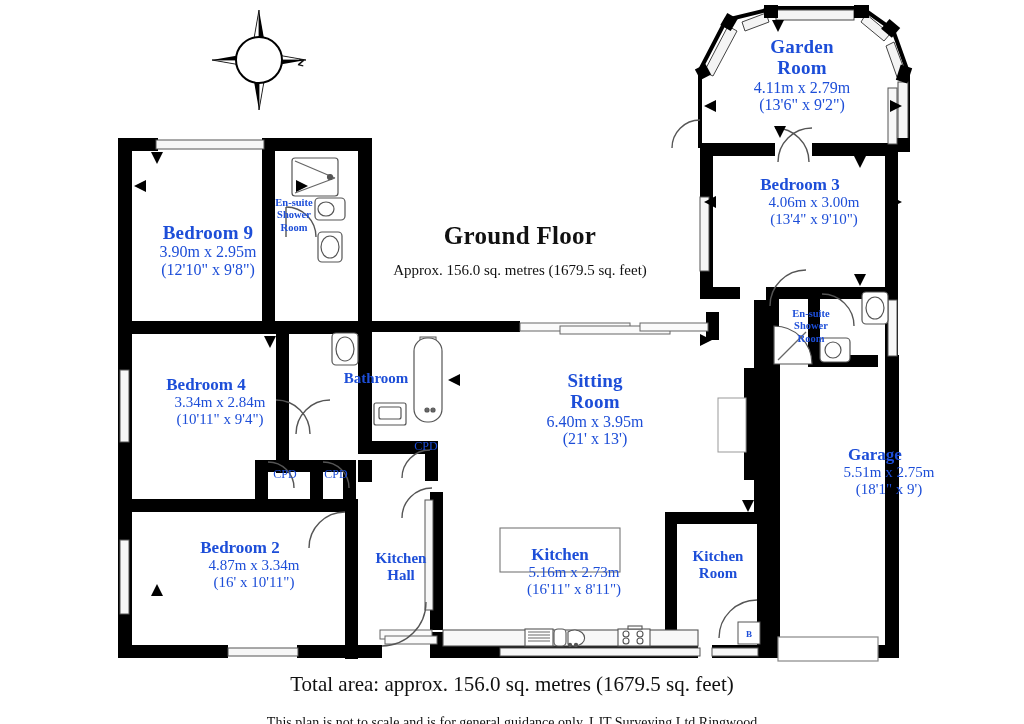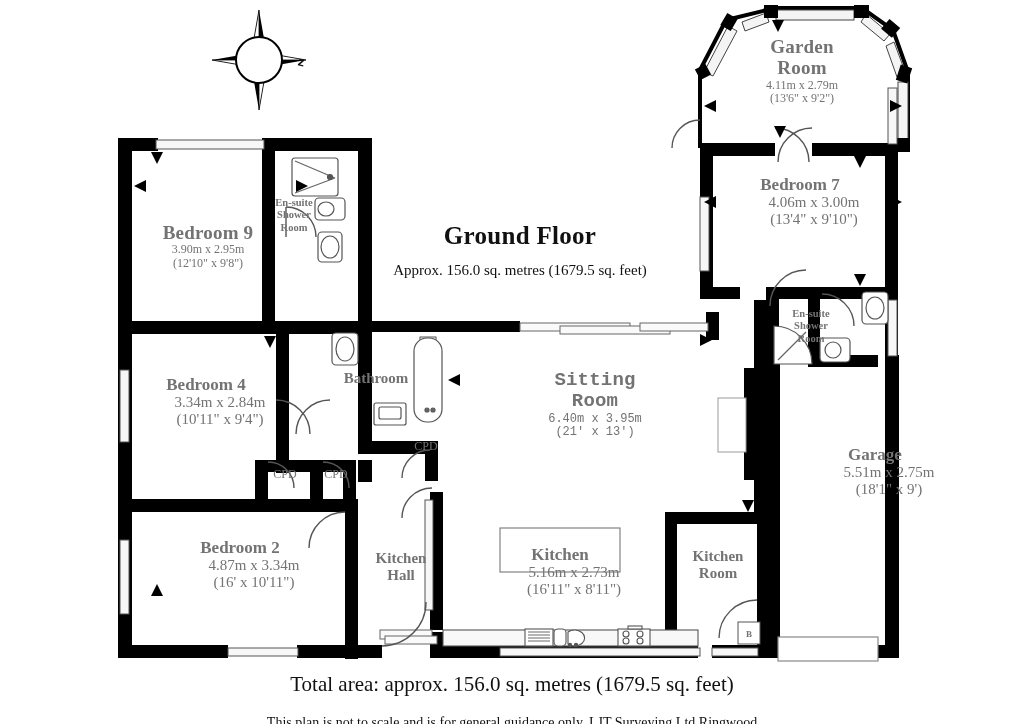--- a/index.html
+++ b/index.html
@@ -6,26 +6,26 @@
   html,body{margin:0;padding:0;background:#ffffff;}
   body{
     width:1024px;height:724px;overflow:hidden;position:relative;
     font-family:"Liberation Serif","DejaVu Serif",serif;
     color:#111111;
   }
   #plan-root{position:absolute;inset:0;width:1024px;height:724px;}
   svg#floorplan{position:absolute;left:0;top:0;width:1024px;height:724px;display:block;}
 
   
-  .lbl{position:absolute;text-align:center;line-height:1.12;white-space:nowrap;color:#737373;}
+  .lbl{position:absolute;text-align:center;line-height:1.12;white-space:nowrap;color:#1d4ed8;}
   .rm-name{font-weight:bold;}
   .rm-dim{font-weight:normal;}
 
   .room-big .rm-name{font-size:19px;letter-spacing:.2px;}
-  .room-big .rm-dim{font-size:12px;}
+  .room-big .rm-dim{font-size:16px;}
   .room-mid .rm-name{font-size:17px;}
   .room-mid .rm-dim{font-size:15px;padding-left:28px;}
   .room-sm  .rm-name{font-size:15px;font-weight:bold;}
   .tiny{font-size:10.5px;font-weight:bold;line-height:1.18;}
   .cpd{font-size:12px;font-weight:normal;}
   .boiler{font-size:9px;font-weight:bold;}
 
   #title-block{position:absolute;left:370px;top:222px;width:300px;text-align:center;}
   #title-block .t-main{font-size:25px;font-weight:bold;letter-spacing:.3px;}
   #title-block .t-sub{font-size:15px;margin-top:12px;}
@@ -358,21 +358,21 @@
 <div class="lbl room-sm" style="left:355px;top:550px;width:92px;">
   <div class="rm-name">Kitchen</div>
   <div class="rm-name">Hall</div>
 </div>
 
 <div id="title-block">
   <div class="t-main">Ground Floor</div>
   <div class="t-sub">Approx. 156.0 sq. metres (1679.5 sq. feet)</div>
 </div>
 
-<div class="lbl room-big" style="left:495px;top:370px;width:200px;font-family:Liberation Mono, monospace;">
+<div class="lbl room-big" style="left:495px;top:370px;width:200px;">
   <div class="rm-name">Sitting</div>
   <div class="rm-name">Room</div>
   <div class="rm-dim">6.40m x 3.95m</div>
   <div class="rm-dim">(21' x 13')</div>
 </div>
 
 <div class="lbl room-mid" style="left:460px;top:545px;width:200px;">
   <div class="rm-name">Kitchen</div>
   <div class="rm-dim">5.16m x 2.73m</div>
   <div class="rm-dim">(16'11" x 8'11")</div>
@@ -386,21 +386,21 @@
 <div class="lbl boiler" style="left:738px;top:629px;width:22px;">B</div>
 
 <div class="lbl room-big" style="left:702px;top:36px;width:200px;">
   <div class="rm-name">Garden</div>
   <div class="rm-name">Room</div>
   <div class="rm-dim">4.11m x 2.79m</div>
   <div class="rm-dim">(13'6" x 9'2")</div>
 </div>
 
 <div class="lbl room-mid" style="left:700px;top:175px;width:200px;">
-  <div class="rm-name">Bedroom 7</div>
+  <div class="rm-name">Bedroom 3</div>
   <div class="rm-dim">4.06m x 3.00m</div>
   <div class="rm-dim">(13'4" x 9'10")</div>
 </div>
 
 <div class="lbl tiny" style="left:780px;top:308px;width:62px;">
   <div>En-suite</div>
   <div>Shower</div>
   <div>Room</div>
 </div>
 

